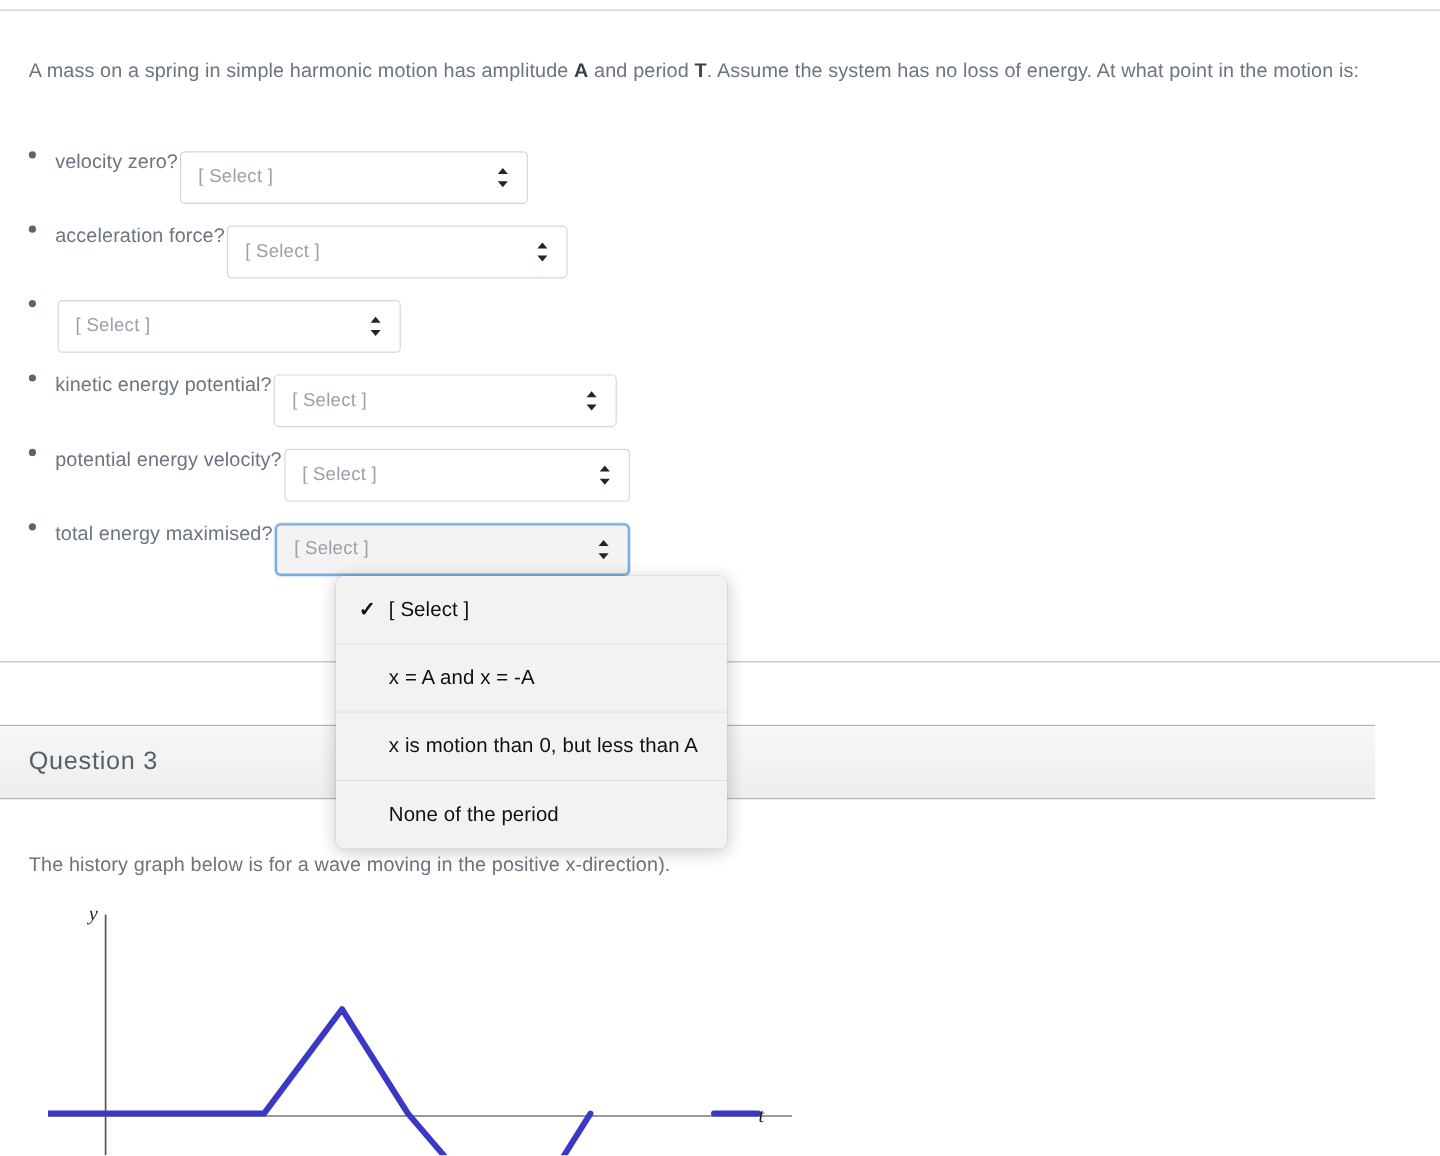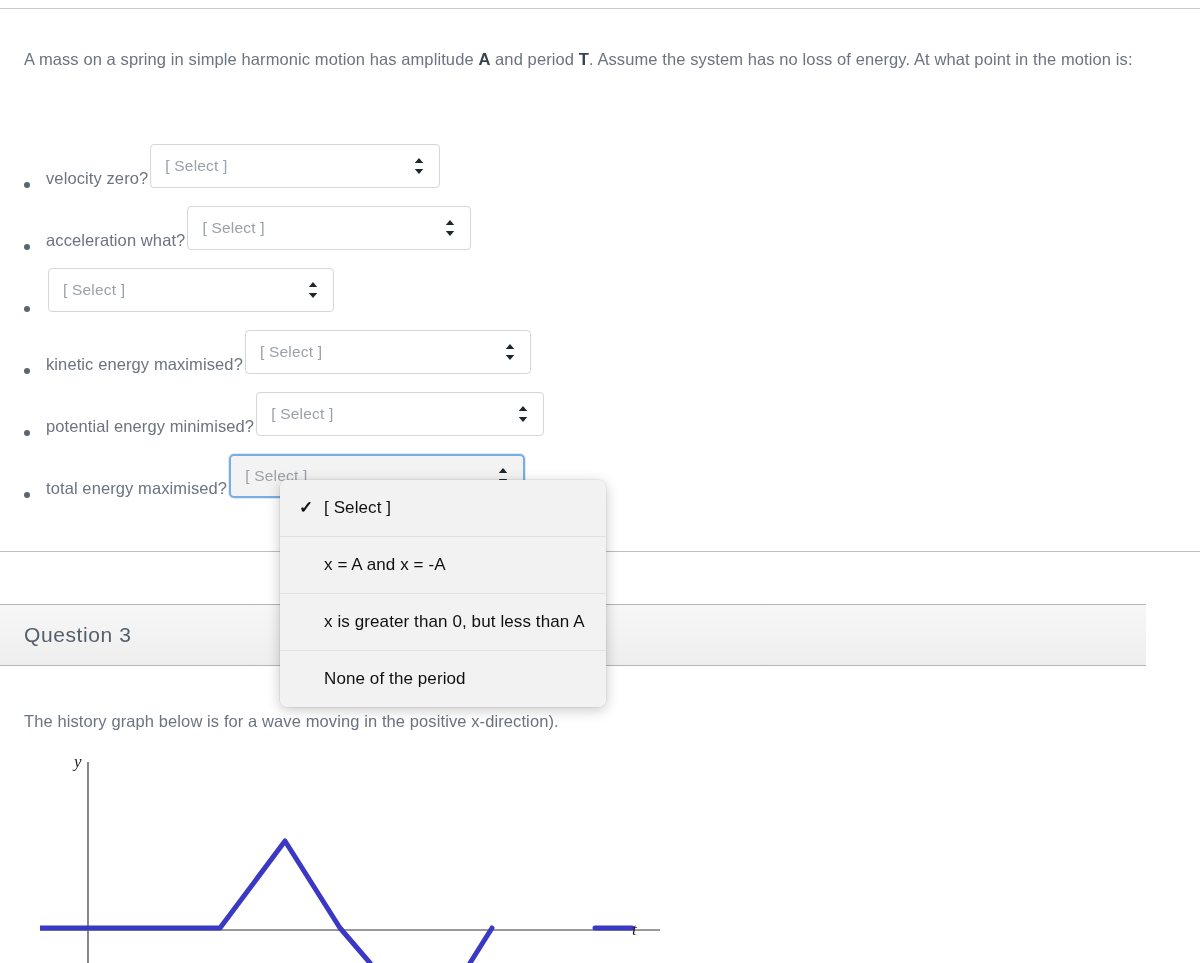--- a/index.html
+++ b/index.html
@@ -40,21 +40,21 @@
   
   .bullets {
     position: absolute;
     left: 24px; top: 126px;
     width: 1000px;
   }
   .brow {
     position: relative;
     height: 62px;
     display: flex;
-    align-items: flex-end;
+    align-items: flex-start;
   }
   .bullet-dot {
     width: 6px; height: 6px;
     border-radius: 50%;
     background: #5a6570;
     margin-right: 16px;
     flex: none;
   }
   .blabel {
     font-size: 16.5px;
@@ -219,21 +219,21 @@
           <svg viewBox="0 0 12 18" width="12" height="18" aria-hidden="true">
             <path d="M6 1 L10.2 6 L1.8 6 Z" fill="currentColor"></path>
             <path d="M6 17 L10.2 12 L1.8 12 Z" fill="currentColor"></path>
           </svg>
         </span>
       </div>
     </div>
 
     <div class="brow">
       <span class="bullet-dot"></span>
-      <span class="blabel">acceleration what?</span>
+      <span class="blabel">acceleration force?</span>
       <div class="sel w-b">
         <span class="sel-text">[ Select ]</span>
         <span class="chev">
           <svg viewBox="0 0 12 18" width="12" height="18" aria-hidden="true">
             <path d="M6 1 L10.2 6 L1.8 6 Z" fill="currentColor"></path>
             <path d="M6 17 L10.2 12 L1.8 12 Z" fill="currentColor"></path>
           </svg>
         </span>
       </div>
     </div>
@@ -246,35 +246,35 @@
           <svg viewBox="0 0 12 18" width="12" height="18" aria-hidden="true">
             <path d="M6 1 L10.2 6 L1.8 6 Z" fill="currentColor"></path>
             <path d="M6 17 L10.2 12 L1.8 12 Z" fill="currentColor"></path>
           </svg>
         </span>
       </div>
     </div>
 
     <div class="brow">
       <span class="bullet-dot"></span>
-      <span class="blabel">kinetic energy maximised?</span>
+      <span class="blabel">kinetic energy potential?</span>
       <div class="sel w-d">
         <span class="sel-text">[ Select ]</span>
         <span class="chev">
           <svg viewBox="0 0 12 18" width="12" height="18" aria-hidden="true">
             <path d="M6 1 L10.2 6 L1.8 6 Z" fill="currentColor"></path>
             <path d="M6 17 L10.2 12 L1.8 12 Z" fill="currentColor"></path>
           </svg>
         </span>
       </div>
     </div>
 
     <div class="brow">
       <span class="bullet-dot"></span>
-      <span class="blabel">potential energy minimised?</span>
+      <span class="blabel">potential energy velocity?</span>
       <div class="sel w-e">
         <span class="sel-text">[ Select ]</span>
         <span class="chev">
           <svg viewBox="0 0 12 18" width="12" height="18" aria-hidden="true">
             <path d="M6 1 L10.2 6 L1.8 6 Z" fill="currentColor"></path>
             <path d="M6 17 L10.2 12 L1.8 12 Z" fill="currentColor"></path>
           </svg>
         </span>
       </div>
     </div>
@@ -323,21 +323,21 @@
     <div class="menu-item">
       <span class="check">✓</span>
       <span>[ Select ]</span>
     </div>
 
     <div class="menu-item">
       <span>x = A and x = -A</span>
     </div>
 
     <div class="menu-item">
-      <span>x is greater than 0, but less than A</span>
+      <span>x is motion than 0, but less than A</span>
     </div>
 
 
 
 
     <div class="menu-item">
       <span>None of the period</span>
     </div>
 
   </div>

